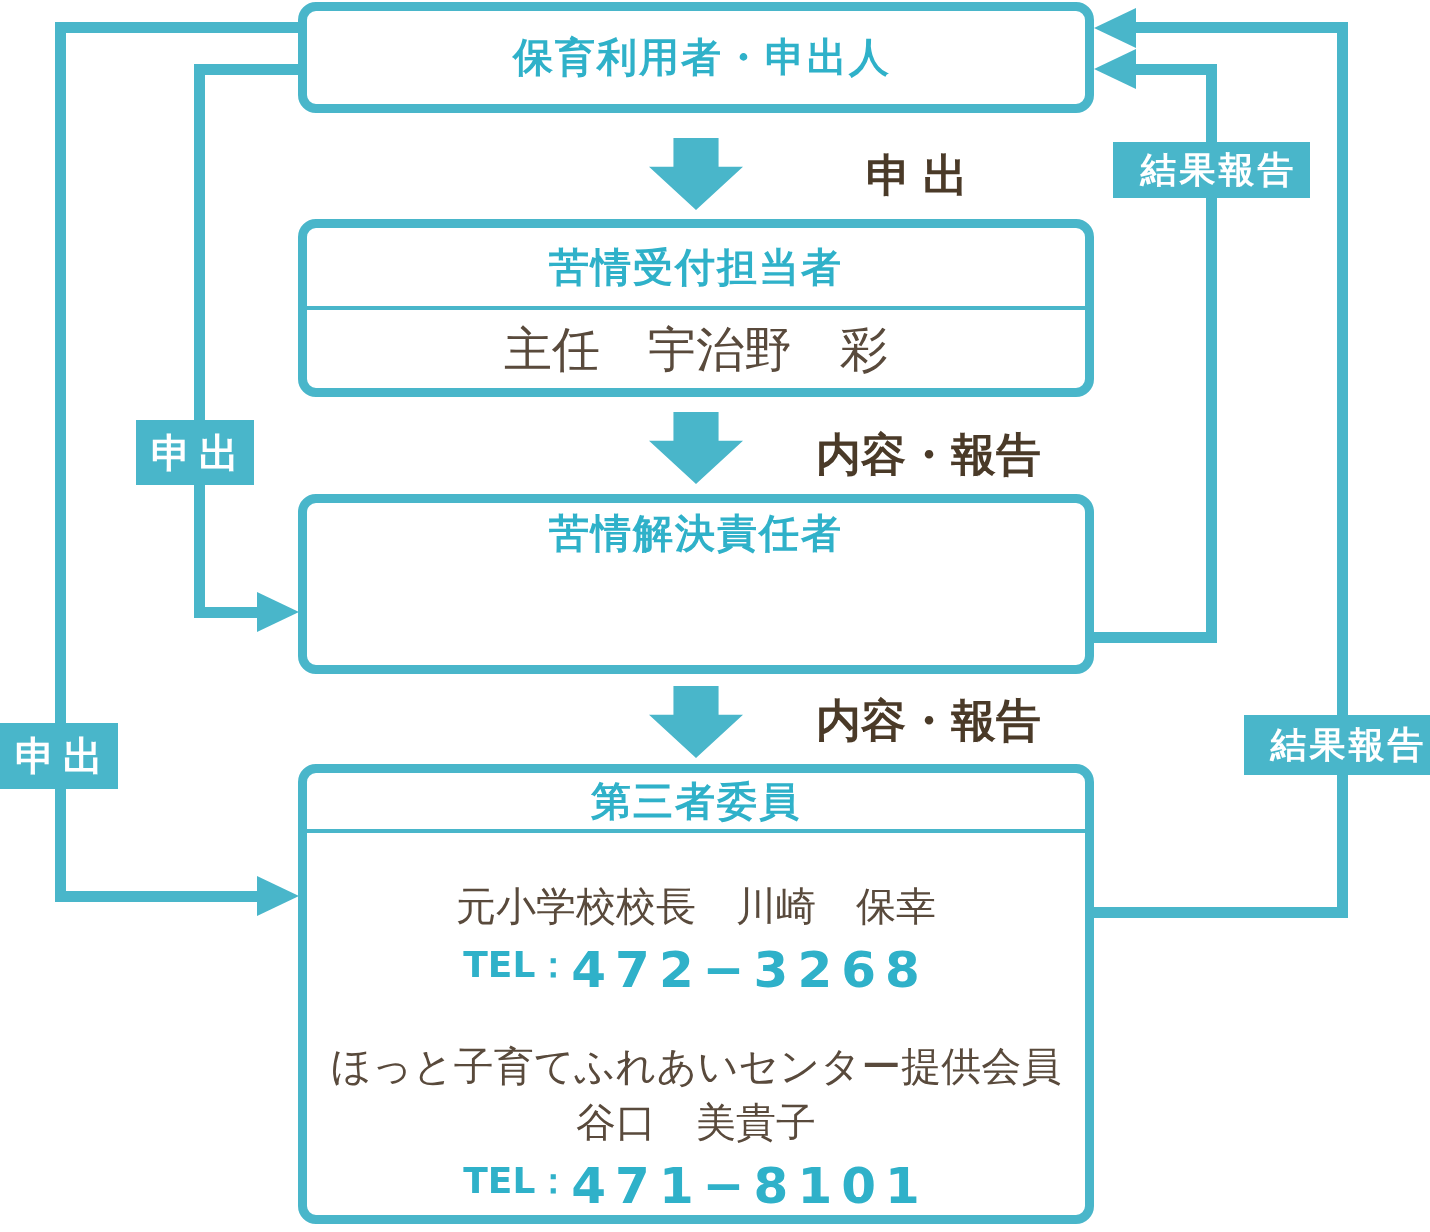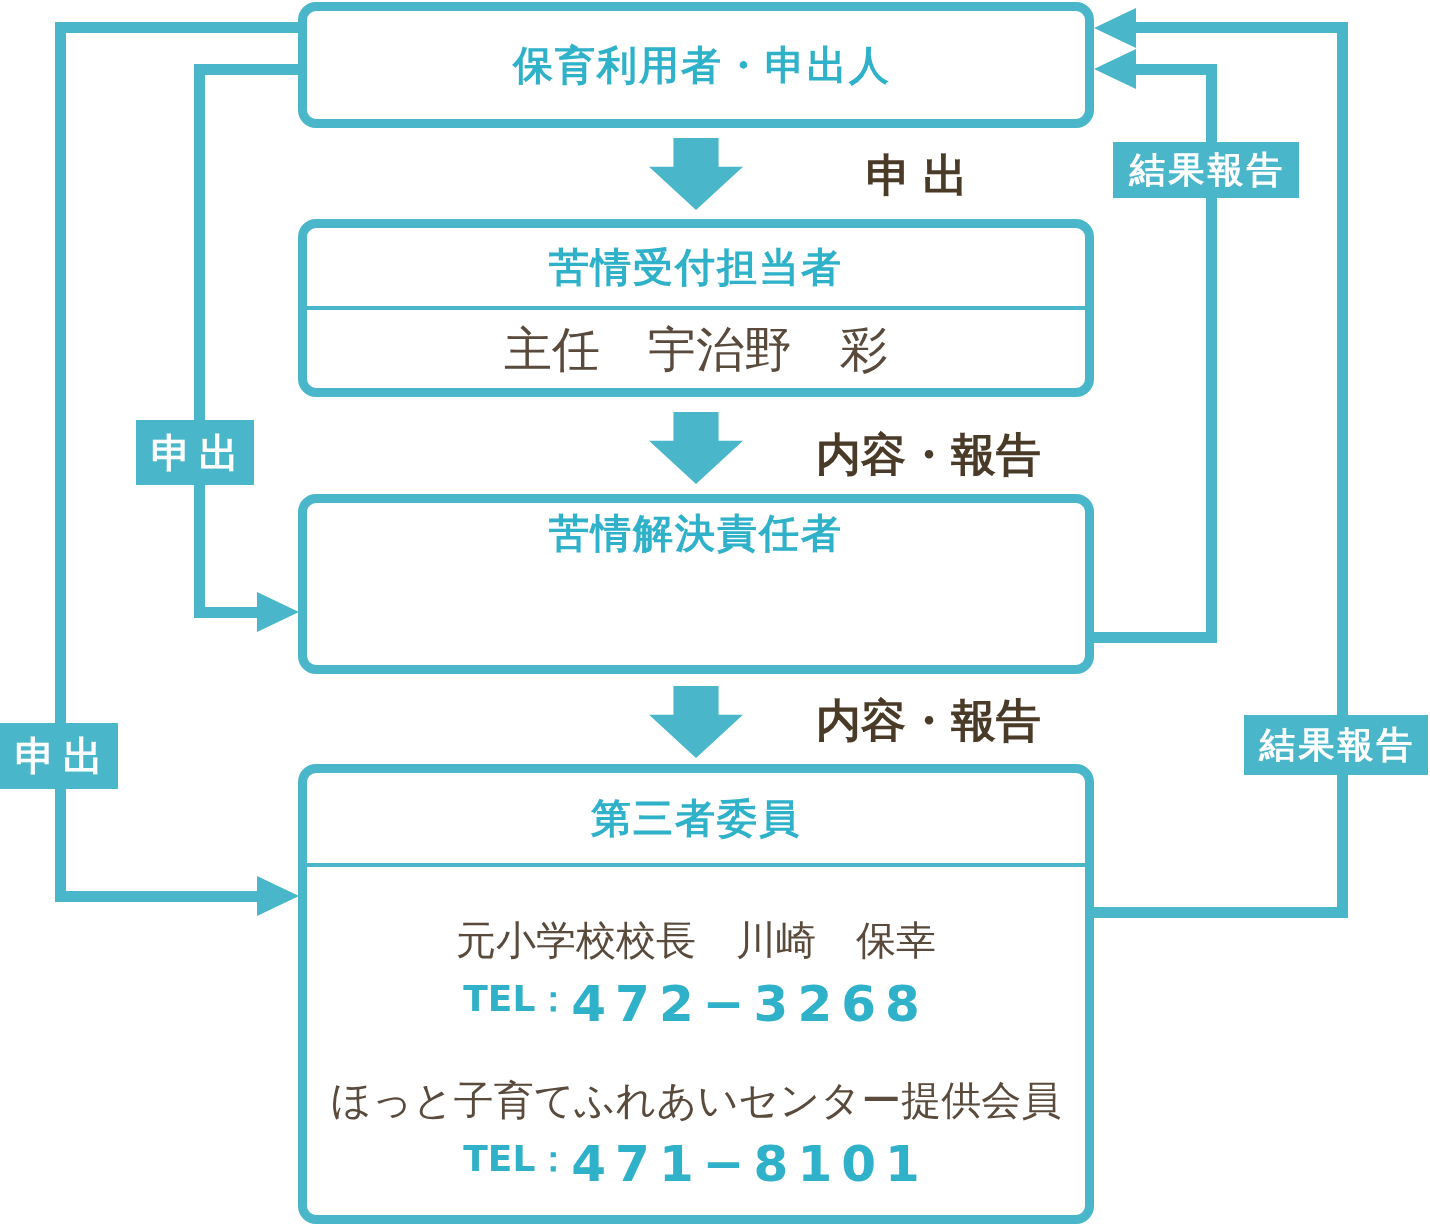--- a/index.html
+++ b/index.html
@@ -20,21 +20,21 @@
     border-top:20px solid transparent;border-bottom:20px solid transparent;
     border-right:42px solid #49b6ca;}
   
   .down-arrow{position:absolute;width:94px;height:72px;background:#49b6ca;
     clip-path:polygon(26% 0,74% 0,74% 40%,100% 40%,50% 100%,0 40%,26% 40%);}
   
   .badge{position:absolute;background:#49b6ca;color:#ffffff;
     display:flex;align-items:center;justify-content:center;
     font-weight:bold;line-height:1;}
   .badge-2{font-size:40px;letter-spacing:8px;text-indent:8px;}
-  .badge-4{font-size:36px;letter-spacing:3px;text-indent:3px;}
+  .badge-4{font-size:36px;letter-spacing:3px;text-indent:3px;padding-left:11px;}
   
   .node{position:absolute;left:298px;width:796px;box-sizing:border-box;
     border:9px solid #49b6ca;border-radius:18px;background:#ffffff;
     display:flex;flex-direction:column;}
   .node-title{display:flex;align-items:center;justify-content:center;
     color:#2fb1c9;font-weight:bold;font-size:40px;letter-spacing:2px;}
   .node-body{display:flex;flex-direction:column;align-items:center;justify-content:center;
     border-top:4px solid #49b6ca;color:#594a3c;font-size:40px;flex:1;}
   .person{color:#594a3c;font-size:48px;line-height:1;}
   
@@ -81,21 +81,21 @@
   <div class="badge badge-2" style="left:0px;top:723px;width:118px;height:66px;">
     <span>申出</span>
   </div>
   <div class="badge badge-4" style="left:1113px;top:142px;width:186px;height:56px;">
     <span>結果報告</span>
   </div>
   <div class="badge badge-4" style="left:1244px;top:715px;width:184px;height:60px;">
     <span>結果報告</span>
   </div>
 
-  <div class="node" style="top:2px;height:126px;padding-left:12px;">
+  <div class="node" style="top:2px;height:111px;padding-left:12px;">
     <div class="node-title" style="flex:1;">保育利用者・申出人</div>
   </div>
 
   <div class="down-arrow" style="left:649px;top:138px;"></div>
   <div class="flow-label" style="left:866px;top:153px;letter-spacing:12px;">申出</div>
 
   <div class="node" style="top:219px;height:178px;">
     <div class="node-title" style="height:78px;">苦情受付担当者</div>
     <div class="node-body">
       <span class="person">主任　宇治野　彩</span>
@@ -114,20 +114,21 @@
 
   <div class="node" style="top:764px;height:460px;">
     <div class="node-title" style="height:90px;">第三者委員</div>
     <div class="tp-body">
       <div class="tp-name">元小学校校長　川崎　保幸</div>
       <div class="tel-line">
         <span class="tel-label">TEL：</span>
         <span class="tel-number">472−3268</span>
       </div>
       <div class="tp-org">ほっと子育てふれあいセンター提供会員</div>
+      <div class="tp-name2">谷口　美貴子</div>
       <div class="tel-line">
         <span class="tel-label">TEL：</span>
         <span class="tel-number">471−8101</span>
       </div>
     </div>
   </div>
 
 </div>
 
 </body></html>

